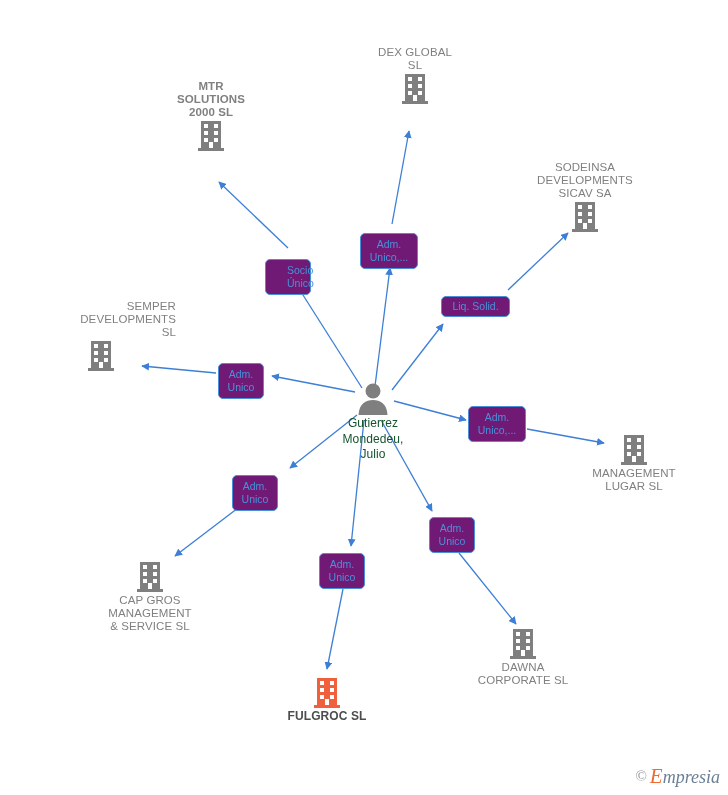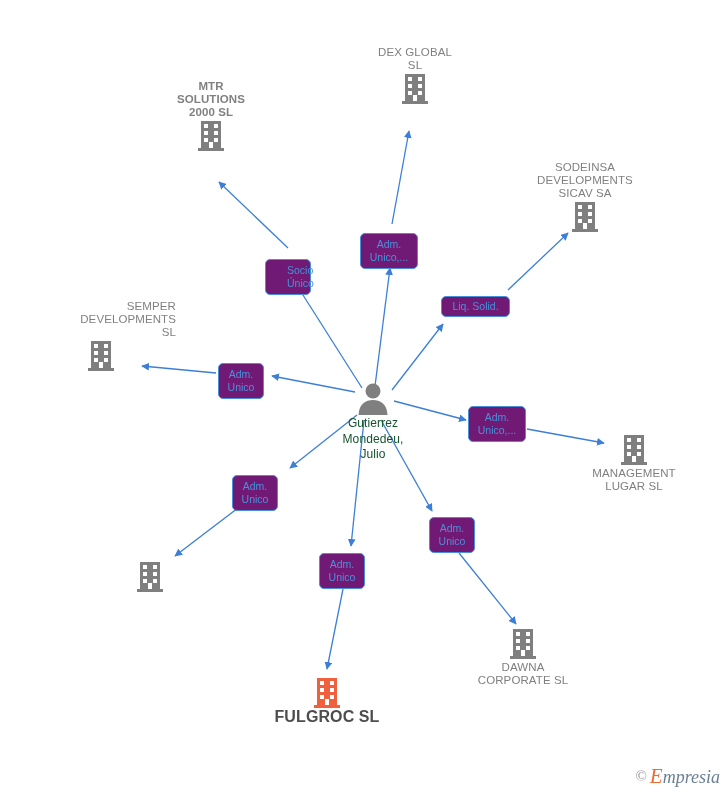--- a/index.html
+++ b/index.html
@@ -7,21 +7,21 @@
        font-family:"Liberation Sans","DejaVu Sans",sans-serif;}
   #canvas{position:absolute;left:0;top:0;width:728px;height:795px;}
   svg.edges{position:absolute;left:0;top:0;width:728px;height:795px;pointer-events:none;}
 
   .node{position:absolute;text-align:center;}
   .node .label{
     font-size:11.5px;line-height:13px;color:#808080;letter-spacing:.1px;
     white-space:pre-line;
   }
   .node.center .label{color:#14532d;font-size:12px;line-height:15.5px;}
-  .node.highlight .label{color:#4d4d4d;font-weight:bold;font-size:16px;}
+  .node.highlight .label{color:#4d4d4d;font-weight:bold;font-size:12px;}
 
   .ico{display:block;margin:0 auto;}
 
   .edge-label{
     position:absolute;
     border:1.3px solid #4a90d9;border-radius:5px;background:#701a75;
     color:#4a90d9;font-size:10.5px;line-height:13px;text-align:center;
     padding:4px 6px 4px 6px;white-space:pre-line;box-sizing:border-box;
   }
   .edge-label.one-line{padding:3px 6px;}
@@ -180,20 +180,23 @@
       <g fill="#ffffff">
         <rect x="8" y="5" width="4" height="4"></rect>
           <rect x="18" y="5" width="4" height="4"></rect>
         <rect x="8" y="12" width="4" height="4"></rect>
           <rect x="18" y="12" width="4" height="4"></rect>
         <rect x="8" y="19" width="4" height="4"></rect>
           <rect x="18" y="19" width="4" height="4"></rect>
         <rect x="13" y="23" width="4" height="6"></rect>
       </g>
     </svg>
+    <div class="label">CAP GROS
+MANAGEMENT
+&amp; SERVICE  SL</div>
   </div>
 
   <div class="node highlight" style="left:262px;top:676px;width:130px;">
     <svg class="ico" width="30" height="34" viewBox="0 0 30 34">
       <rect x="5" y="2" width="20" height="27" fill="#f0603c"></rect>
       <rect x="2" y="29" width="26" height="3" fill="#f0603c"></rect>
       <g fill="#ffffff">
         <rect x="8" y="5" width="4" height="4"></rect>
           <rect x="18" y="5" width="4" height="4"></rect>
         <rect x="8" y="12" width="4" height="4"></rect>

